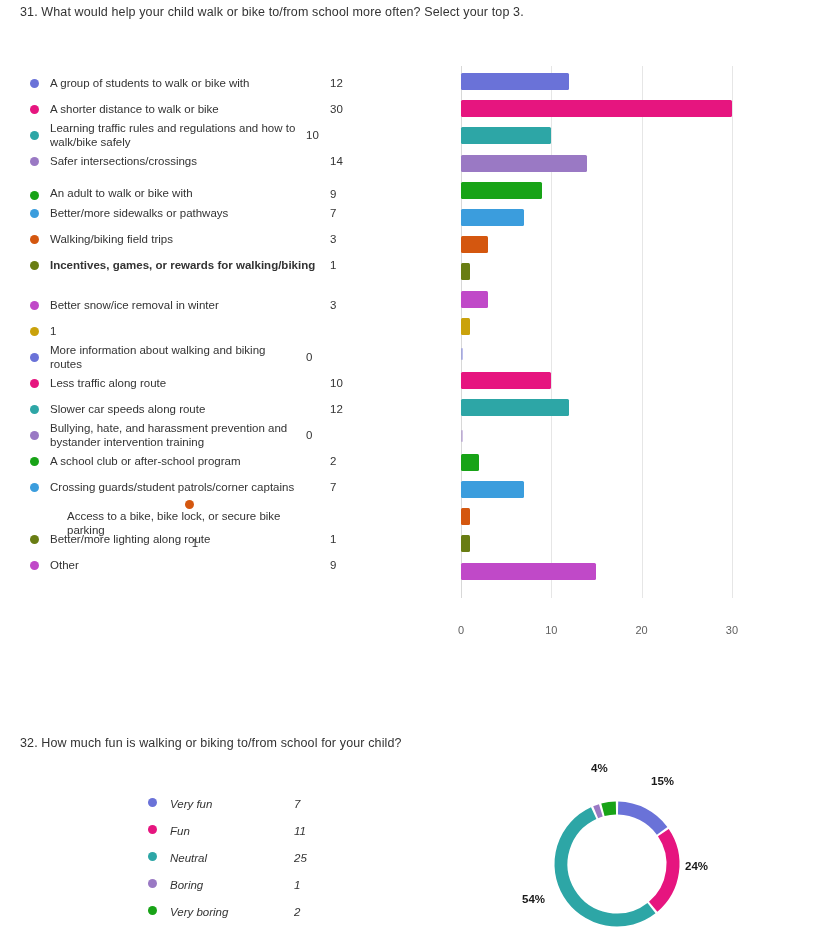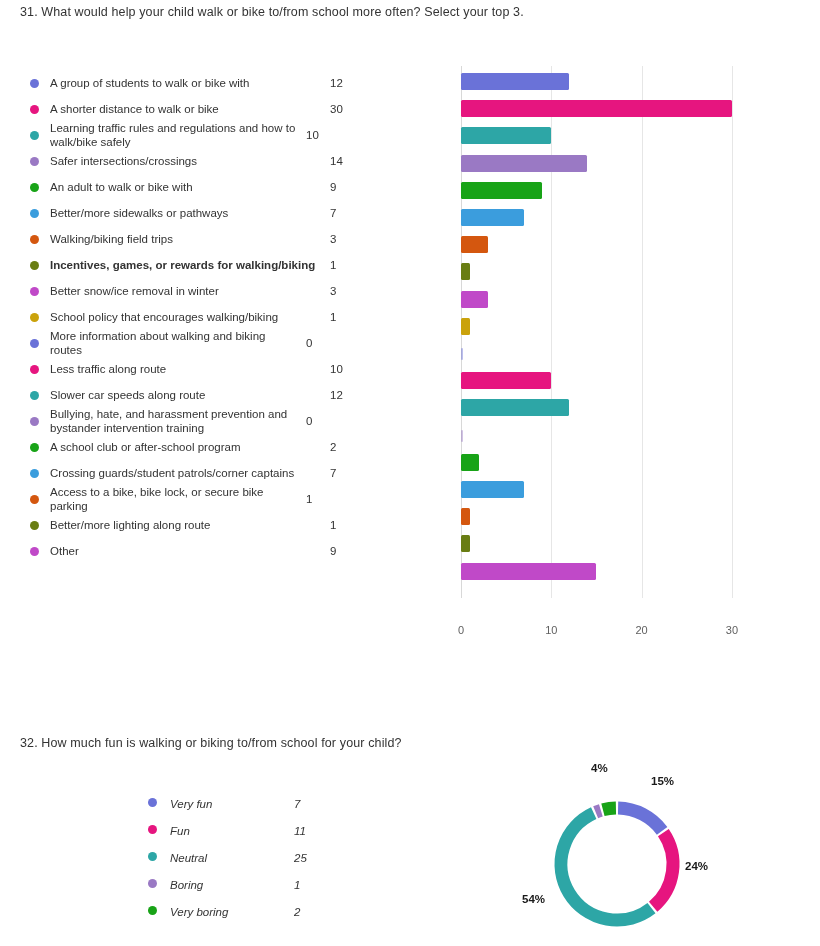--- a/index.html
+++ b/index.html
@@ -99,48 +99,47 @@
     <div class="leg-row" style="height: 26px;">
       <span class="leg-dot" style="background: rgb(45, 166, 166);"></span>
       <span class="leg-label" style="max-width: 250px;">Learning traffic rules and regulations and how to walk/bike safely</span>
       <span class="leg-val">10</span>
     </div>
     <div class="leg-row" style="height: 26px;">
       <span class="leg-dot" style="background: rgb(154, 121, 196);"></span>
       <span class="leg-label" style="white-space: nowrap;">Safer intersections/crossings</span>
       <span class="leg-val">14</span>
     </div>
-    <div class="leg-row" style="height: 26px;">
+    <div class="leg-row" style="height: 26px; align-items: flex-end;">
       <span class="leg-dot" style="background: rgb(24, 163, 23);"></span>
       <span class="leg-label" style="white-space: nowrap;">An adult to walk or bike with</span>
       <span class="leg-val">9</span>
     </div>
     <div class="leg-row" style="height: 26px;">
       <span class="leg-dot" style="background: rgb(59, 157, 221);"></span>
       <span class="leg-label" style="white-space: nowrap;">Better/more sidewalks or pathways</span>
       <span class="leg-val">7</span>
     </div>
     <div class="leg-row" style="height: 26px;">
       <span class="leg-dot" style="background: rgb(212, 87, 15);"></span>
       <span class="leg-label" style="white-space: nowrap;">Walking/biking field trips</span>
       <span class="leg-val">3</span>
     </div>
     <div class="leg-row" style="height: 26px;">
       <span class="leg-dot" style="background: rgb(105, 125, 19);"></span>
       <span class="leg-label" style="white-space: nowrap; font-weight: bold;">Incentives, games, or rewards for walking/biking</span>
       <span class="leg-val">1</span>
     </div>
-    <div class="leg-row" style="height: 26px;">
+    <div class="leg-row" style="height: 26px; margin-top: 14px;">
       <span class="leg-dot" style="background: rgb(192, 73, 200);"></span>
       <span class="leg-label" style="white-space: nowrap;">Better snow/ice removal in winter</span>
       <span class="leg-val">3</span>
     </div>
     <div class="leg-row" style="height: 26px;">
       <span class="leg-dot" style="background: rgb(202, 162, 11);"></span>
-      <span class="leg-label" style="white-space: nowrap;">School policy that encourages walking/biking</span>
       <span class="leg-val">1</span>
     </div>
     <div class="leg-row" style="height: 26px;">
       <span class="leg-dot" style="background: rgb(106, 114, 216);"></span>
       <span class="leg-label" style="max-width: 250px;">More information about walking and biking routes</span>
       <span class="leg-val">0</span>
     </div>
     <div class="leg-row" style="height: 26px;">
       <span class="leg-dot" style="background: rgb(230, 21, 127);"></span>
       <span class="leg-label" style="white-space: nowrap;">Less traffic along route</span>
@@ -159,21 +158,21 @@
     <div class="leg-row" style="height: 26px;">
       <span class="leg-dot" style="background: rgb(24, 163, 23);"></span>
       <span class="leg-label" style="white-space: nowrap;">A school club or after-school program</span>
       <span class="leg-val">2</span>
     </div>
     <div class="leg-row" style="height: 26px;">
       <span class="leg-dot" style="background: rgb(59, 157, 221);"></span>
       <span class="leg-label" style="white-space: nowrap;">Crossing guards/student patrols/corner captains</span>
       <span class="leg-val">7</span>
     </div>
-    <div class="leg-row" style="height: 26px;">
+    <div class="leg-row" style="height: 26px; flex-direction: column;">
       <span class="leg-dot" style="background: rgb(212, 87, 15);"></span>
       <span class="leg-label" style="max-width: 250px;">Access to a bike, bike lock, or secure bike parking</span>
       <span class="leg-val">1</span>
     </div>
     <div class="leg-row" style="height: 26px;">
       <span class="leg-dot" style="background: rgb(105, 125, 19);"></span>
       <span class="leg-label" style="white-space: nowrap;">Better/more lighting along route</span>
       <span class="leg-val">1</span>
     </div>
     <div class="leg-row" style="height: 26px;">

